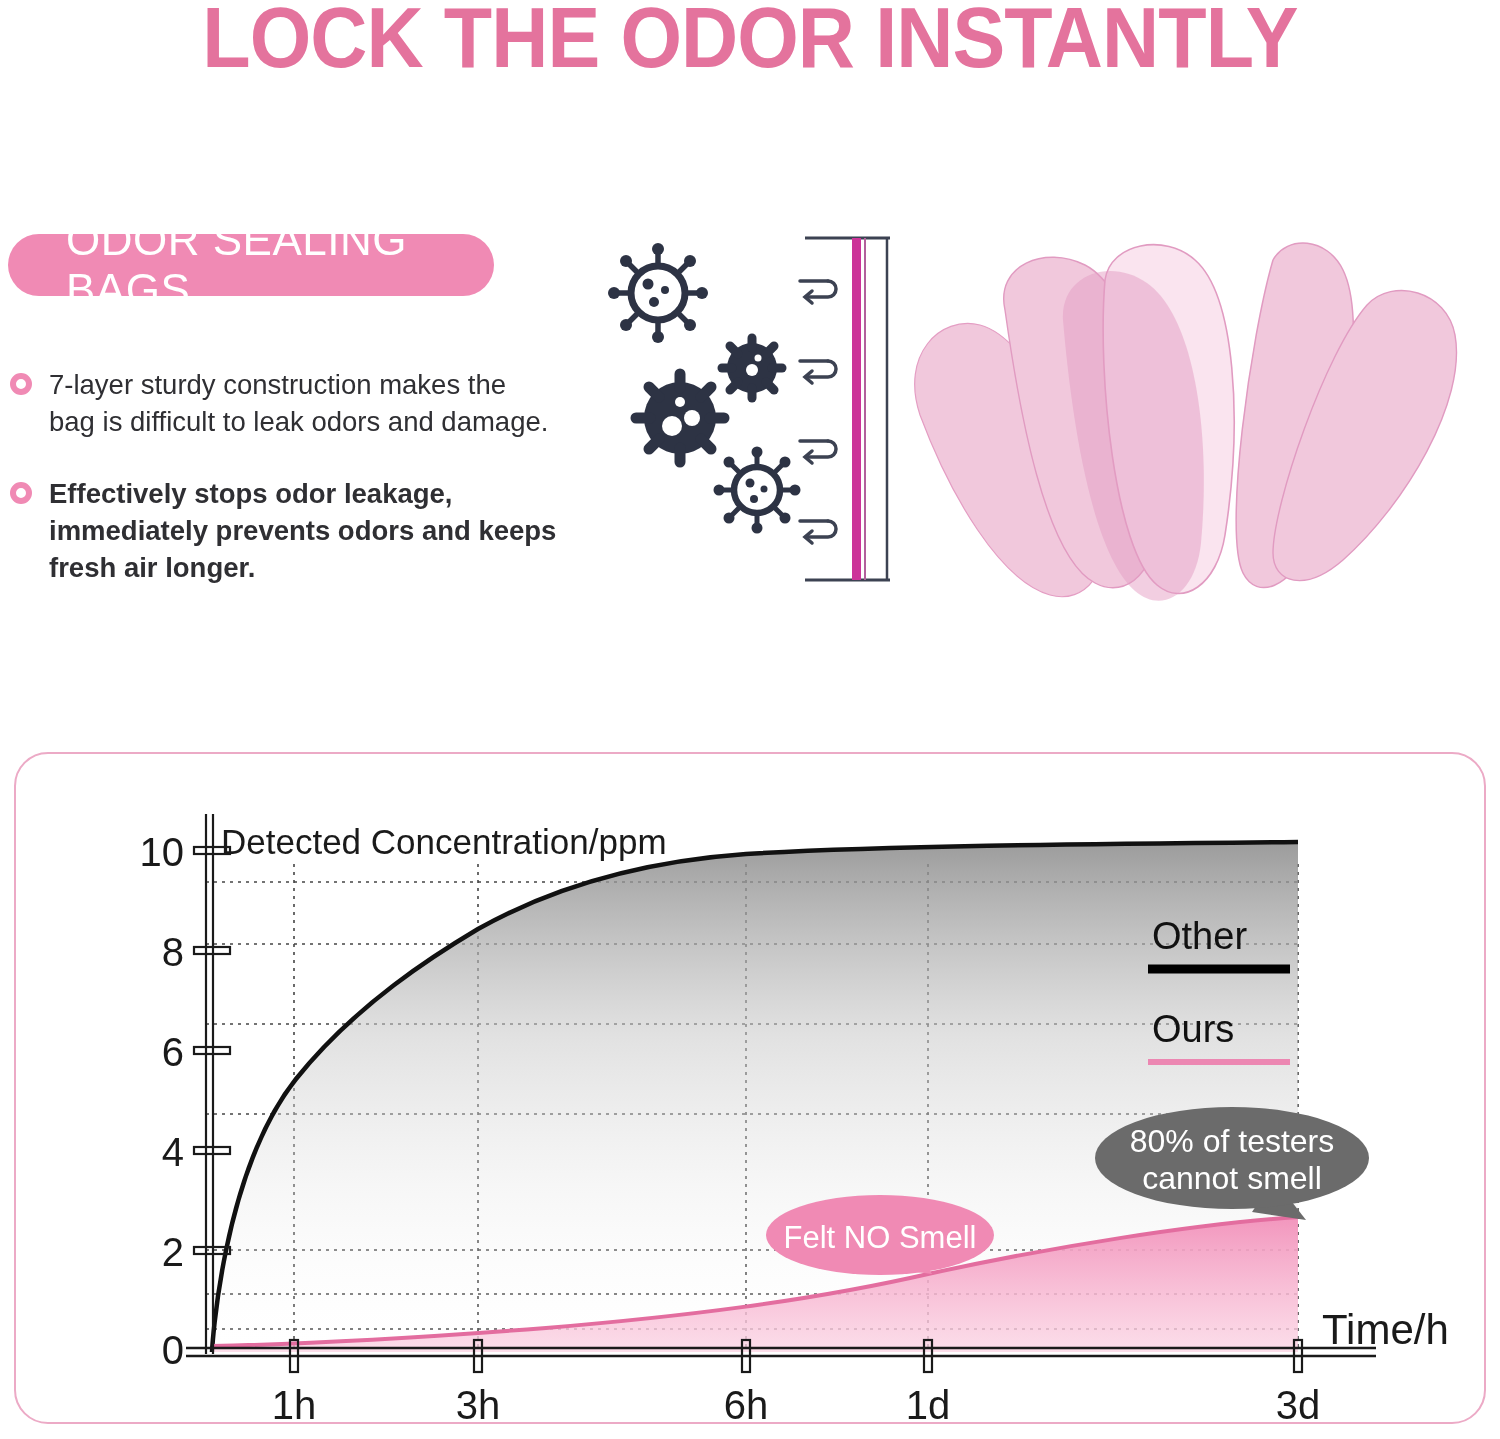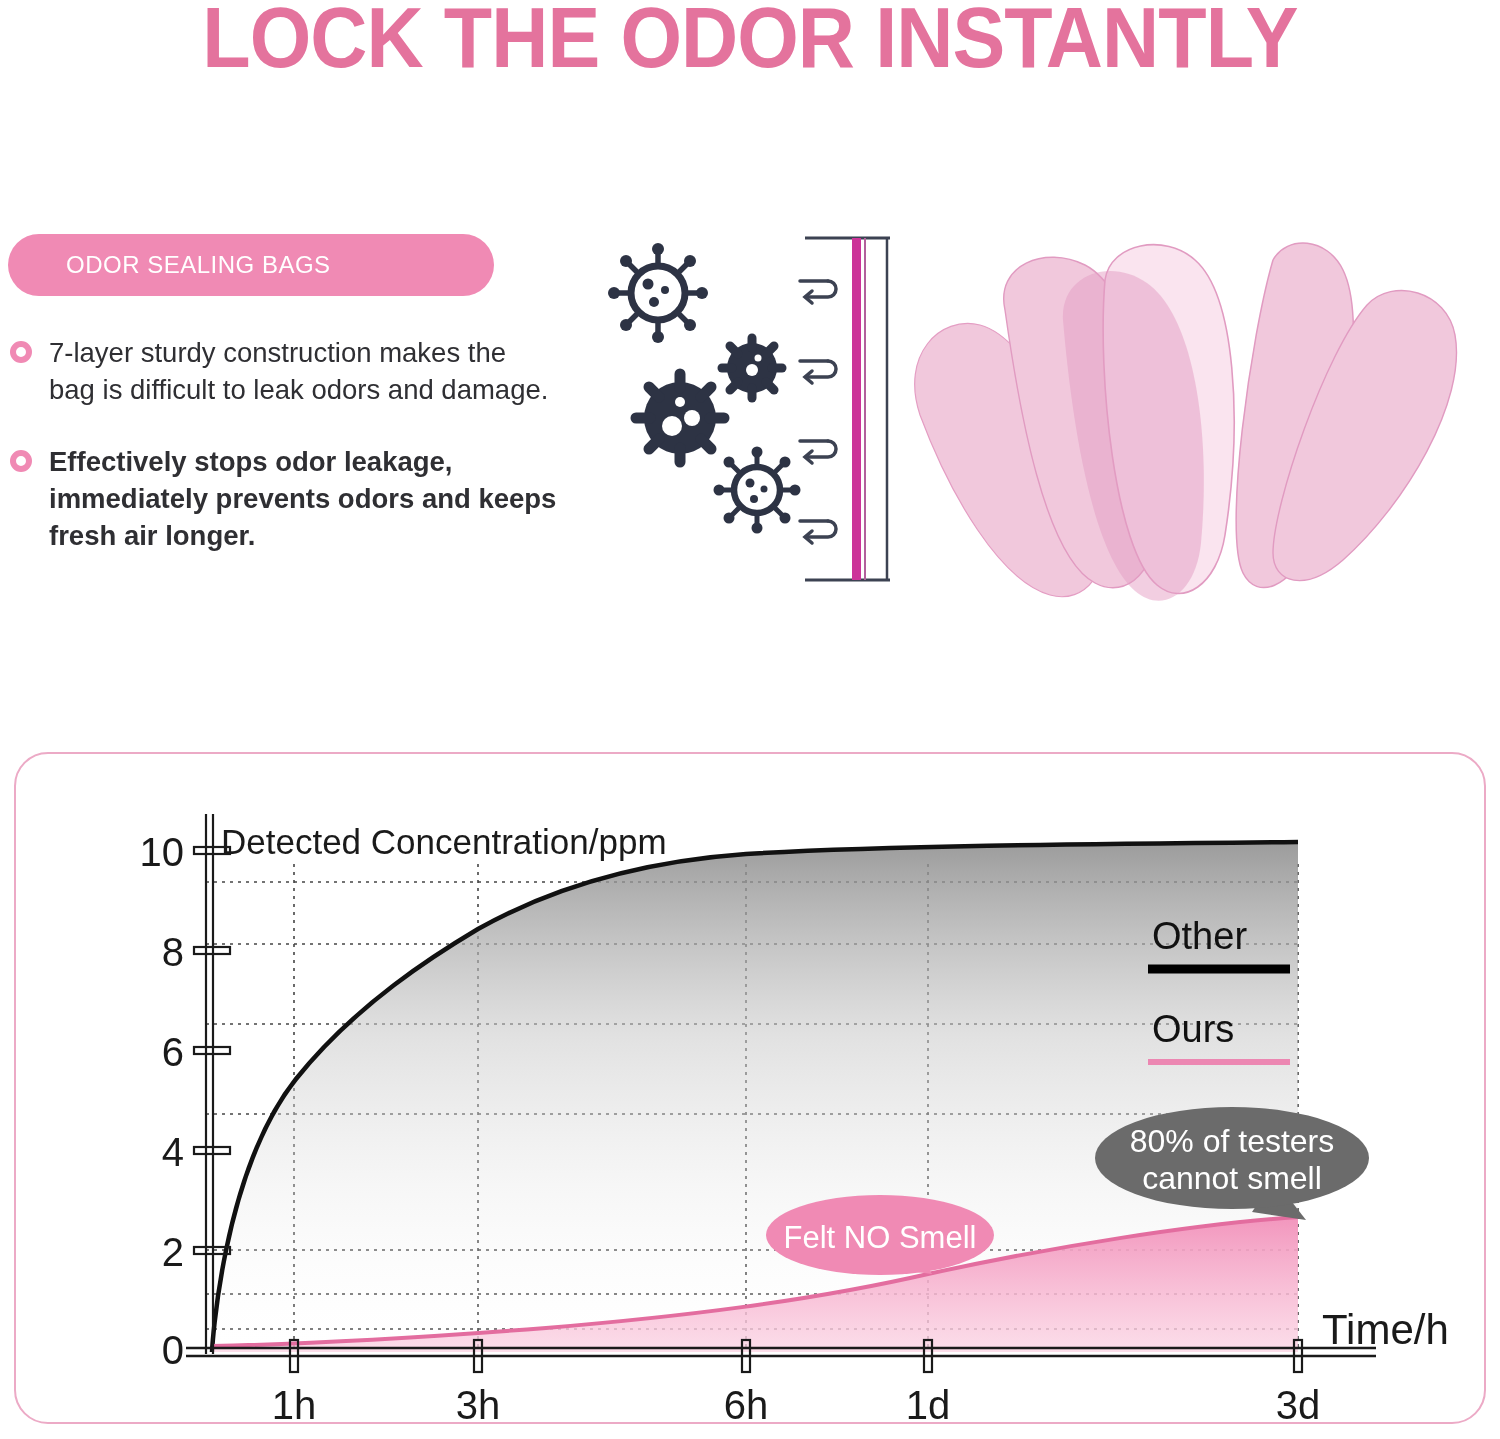--- a/index.html
+++ b/index.html
@@ -40,31 +40,32 @@
     top: 234px;
     width: 486px;
     height: 62px;
     border-radius: 31px;
     background: #f08ab4;
     display: flex;
     align-items: center;
   }
   #badge .badge-label {
     color: #ffffff;
-    font-size: 24px;
+    font-size: 44px;
     letter-spacing: 0.5px;
     padding-left: 58px;
     font-family: "Liberation Sans", sans-serif;
   }
 
   .bullet-row {
     position: absolute;
     display: flex;
     align-items: flex-start;
     width: 560px;
+    margin-top: 32px;
   }
   #bullet-0 { left: 10px; top: 334px; }
   #bullet-1 { left: 10px; top: 443px; font-weight: bold; }
 
   .bullet-marker {
     flex: 0 0 auto;
     width: 22px;
     height: 22px;
     border-radius: 50%;
     border: 6px solid #f08ab4;

